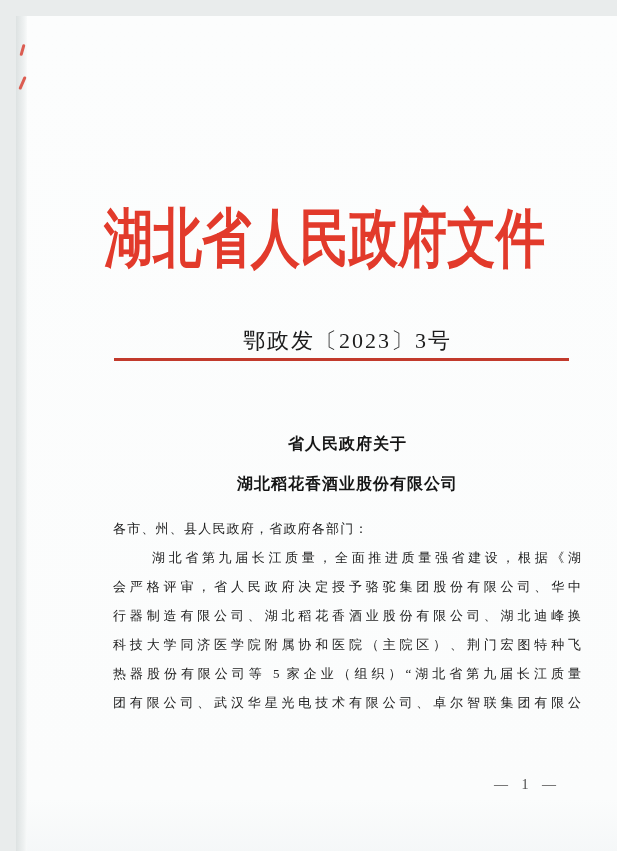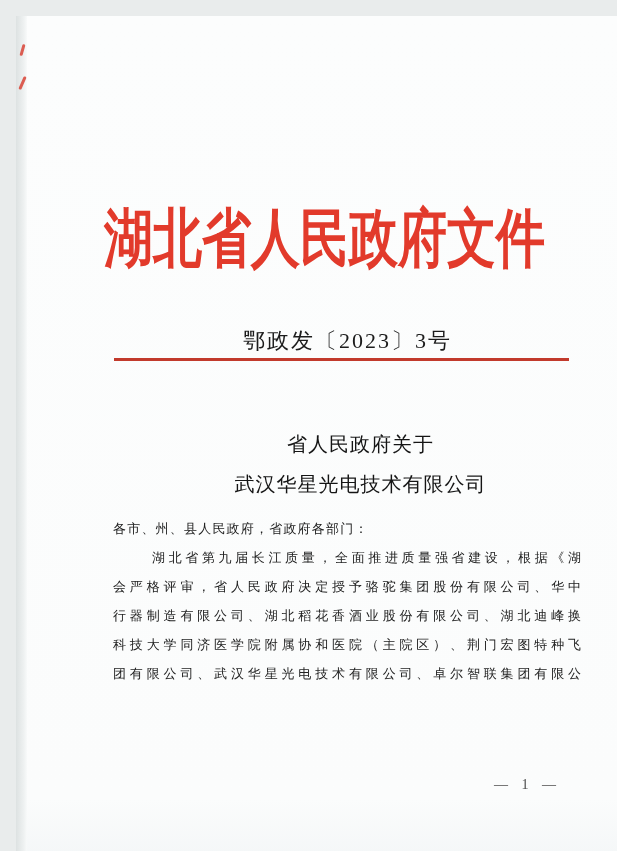--- a/index.html
+++ b/index.html
@@ -42,23 +42,23 @@
   .doc-number {
     position:absolute; top:314px; left:97px; width:469px;
     text-align:center; font-size:22px; line-height:22px;
     letter-spacing:2px; color:#1c1c1c;
   }
   .red-rule {
     position:absolute; top:342px; left:98px; width:455px; height:2.5px;
     background:var(--rule-red,#c23a2c);
   }
   .doc-title {
-    position:absolute; top:408px; left:110px; width:469px;
+    position:absolute; top:408px; left:97px; width:469px;
     margin:0; text-align:center;
-    font-size:20px; font-weight:normal; line-height:40px;
+    font-size:16px; font-weight:bold; line-height:40px;
     letter-spacing:1px; color:#151515;
   }
   .body-text {
     position:absolute; top:498px; left:97px; width:468px;
     font-size:13px; line-height:29px; color:#222;
   }
   .salutation { letter-spacing:1.2px; }
   .bline {
     text-align:justify;
     text-align-last:justify;
@@ -81,26 +81,27 @@
   <div class="red-mark m2"></div>
 
   <h1 class="header-title">湖北省人民政府文件</h1>
 
   <div class="doc-number">鄂政发〔2023〕3号</div>
 
   <div class="red-rule"></div>
 
   <h2 class="doc-title">
     <div>省人民政府关于</div>
-    <div>武汉华星光电技术有限公司</div>
+    <div>湖北稻花香酒业股份有限公司</div>
   </h2>
 
   <div class="body-text">
     <div class="salutation">各市、州、县人民政府，省政府各部门：</div>
     <div class="bline indent">湖北省第九届长江质量，全面推进质量强省建设，根据《湖</div>
     <div class="bline">会严格评审，省人民政府决定授予骆驼集团股份有限公司、华中</div>
     <div class="bline">行器制造有限公司、湖北稻花香酒业股份有限公司、湖北迪峰换</div>
     <div class="bline">科技大学同济医学院附属协和医院（主院区）、荆门宏图特种飞</div>
+    <div class="bline">热器股份有限公司等 5 家企业（组织）“湖北省第九届长江质量</div>
     <div class="bline">团有限公司、武汉华星光电技术有限公司、卓尔智联集团有限公</div>
   </div>
 
   <div class="page-number">— 1 —</div>
 </div>
 
 </body></html>

